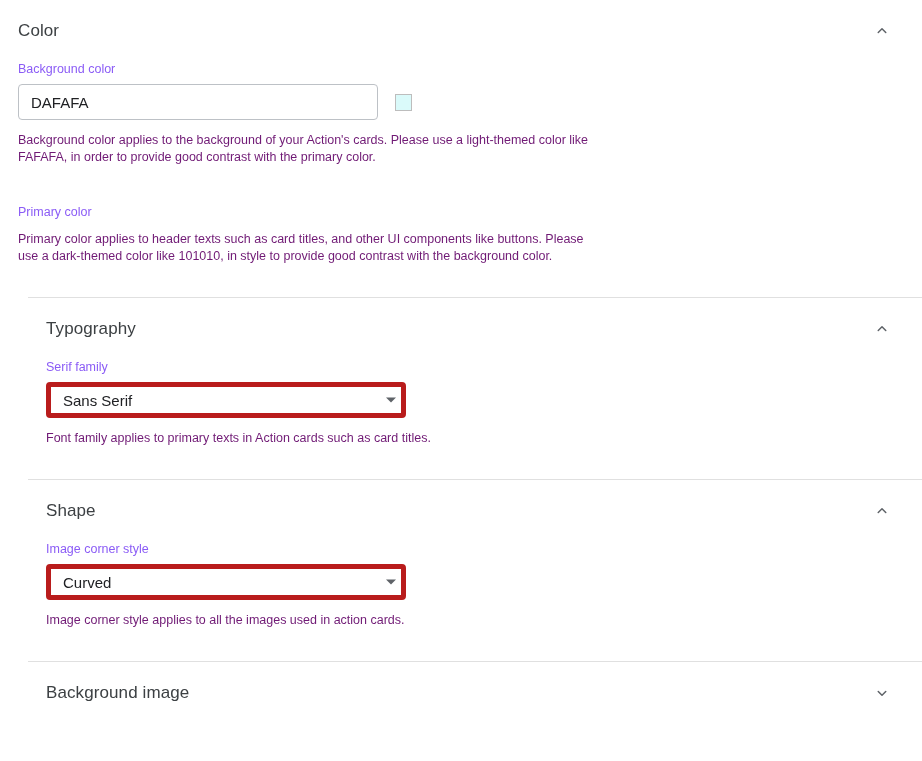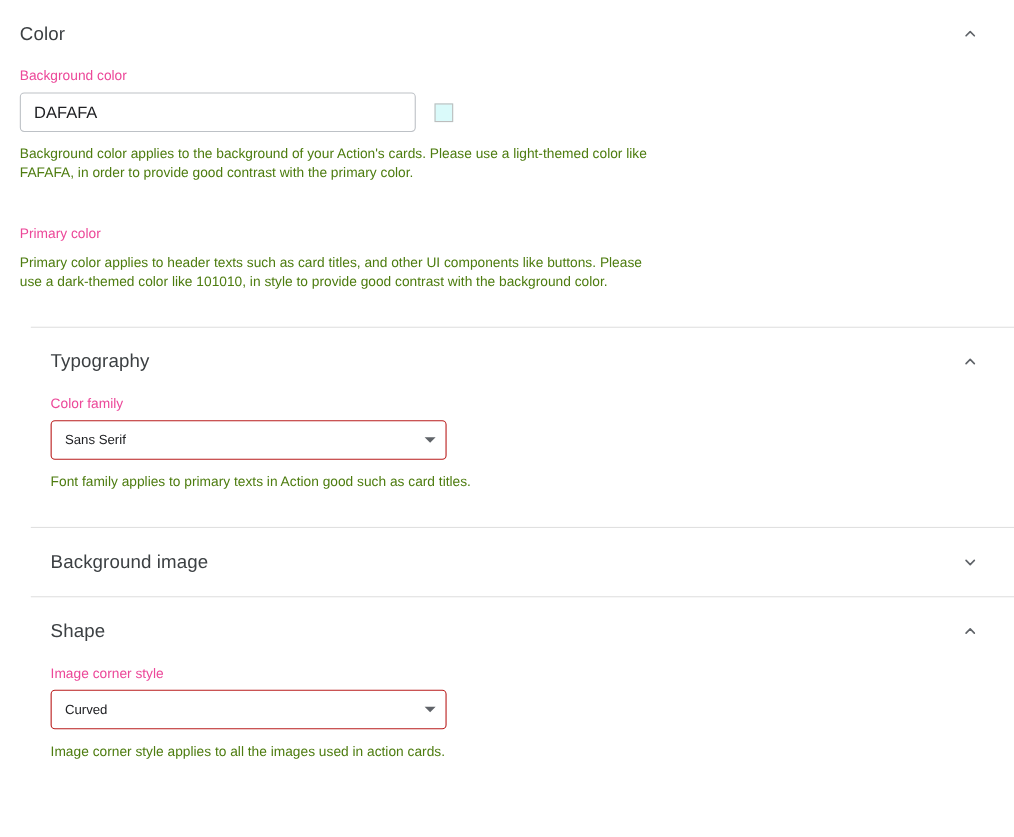--- a/index.html
+++ b/index.html
@@ -48,21 +48,21 @@
     align-items: center;
     justify-content: center;
     margin-right: 10px;
     cursor: pointer;
   }
   .chevron svg {
     display: block;
   }
   .field-label {
     font-size: 12.5px;
-    color: #ec4899;
+    color: #8b5cf6;
     font-weight: 500;
     margin-bottom: 8px;
   }
   .field-row {
     display: flex;
     align-items: center;
   }
   .text-input {
     width: 360px;
     height: 36px;
@@ -78,38 +78,38 @@
   }
   .swatch {
     width: 17px;
     height: 17px;
     margin-left: 17px;
     border: 1px solid #bdbdbd;
     box-sizing: border-box;
   }
   .help-text {
     font-size: 12.5px;
-    color: #4d7c0f;
+    color: #701a75;
     line-height: 17px;
     margin-top: 12px;
     max-width: 578px;
   }
   .select-wrap {
     position: relative;
     width: 360px;
     height: 36px;
   }
   .select-box {
     width: 360px;
     height: 36px;
     box-sizing: border-box;
-    border: 1px solid #b91c1c;
+    border: 5px solid #b91c1c;
     border-radius: 4px;
     padding: 0 12px;
-    font-size: 12px;
+    font-size: 15px;
     color: #202124;
     display: flex;
     align-items: center;
     background: #fff;
     cursor: pointer;
   }
   .select-arrow {
     position: absolute;
     right: 10px;
     top: 50%;
@@ -158,37 +158,26 @@
     <div class="section-header">
       <div class="section-title">Typography</div>
       <div class="chevron">
         <svg width="18" height="18" viewBox="0 0 24 24">
             <path d="M7 14l5-5 5 5" fill="none" stroke="#5f6368" stroke-width="2" stroke-linecap="round" stroke-linejoin="round"></path>
           </svg>
       </div>
     </div>
 
     <div class="field-block">
-      <div class="field-label">Color family</div>
+      <div class="field-label">Serif family</div>
       <div class="select-wrap">
         <div class="select-box">Sans Serif</div>
         <div class="select-arrow"></div>
       </div>
-      <div class="help-text">Font family applies to primary texts in Action good such as card titles.</div>
-    </div>
-  </div>
-
-  <div class="section">
-    <div class="section-header">
-      <div class="section-title">Background image</div>
-      <div class="chevron">
-        <svg width="18" height="18" viewBox="0 0 24 24">
-            <path d="M7 10l5 5 5-5" fill="none" stroke="#5f6368" stroke-width="2" stroke-linecap="round" stroke-linejoin="round"></path>
-          </svg>
-      </div>
+      <div class="help-text">Font family applies to primary texts in Action cards such as card titles.</div>
     </div>
   </div>
 
   <div class="section pad-bottom-32">
     <div class="section-header">
       <div class="section-title">Shape</div>
       <div class="chevron">
         <svg width="18" height="18" viewBox="0 0 24 24">
             <path d="M7 14l5-5 5 5" fill="none" stroke="#5f6368" stroke-width="2" stroke-linecap="round" stroke-linejoin="round"></path>
           </svg>
@@ -198,13 +187,24 @@
     <div class="field-block">
       <div class="field-label">Image corner style</div>
       <div class="select-wrap">
         <div class="select-box">Curved</div>
         <div class="select-arrow"></div>
       </div>
       <div class="help-text">Image corner style applies to all the images used in action cards.</div>
     </div>
   </div>
 
+  <div class="section">
+    <div class="section-header">
+      <div class="section-title">Background image</div>
+      <div class="chevron">
+        <svg width="18" height="18" viewBox="0 0 24 24">
+            <path d="M7 10l5 5 5-5" fill="none" stroke="#5f6368" stroke-width="2" stroke-linecap="round" stroke-linejoin="round"></path>
+          </svg>
+      </div>
+    </div>
+  </div>
+
 </div>
 
 </body></html>

